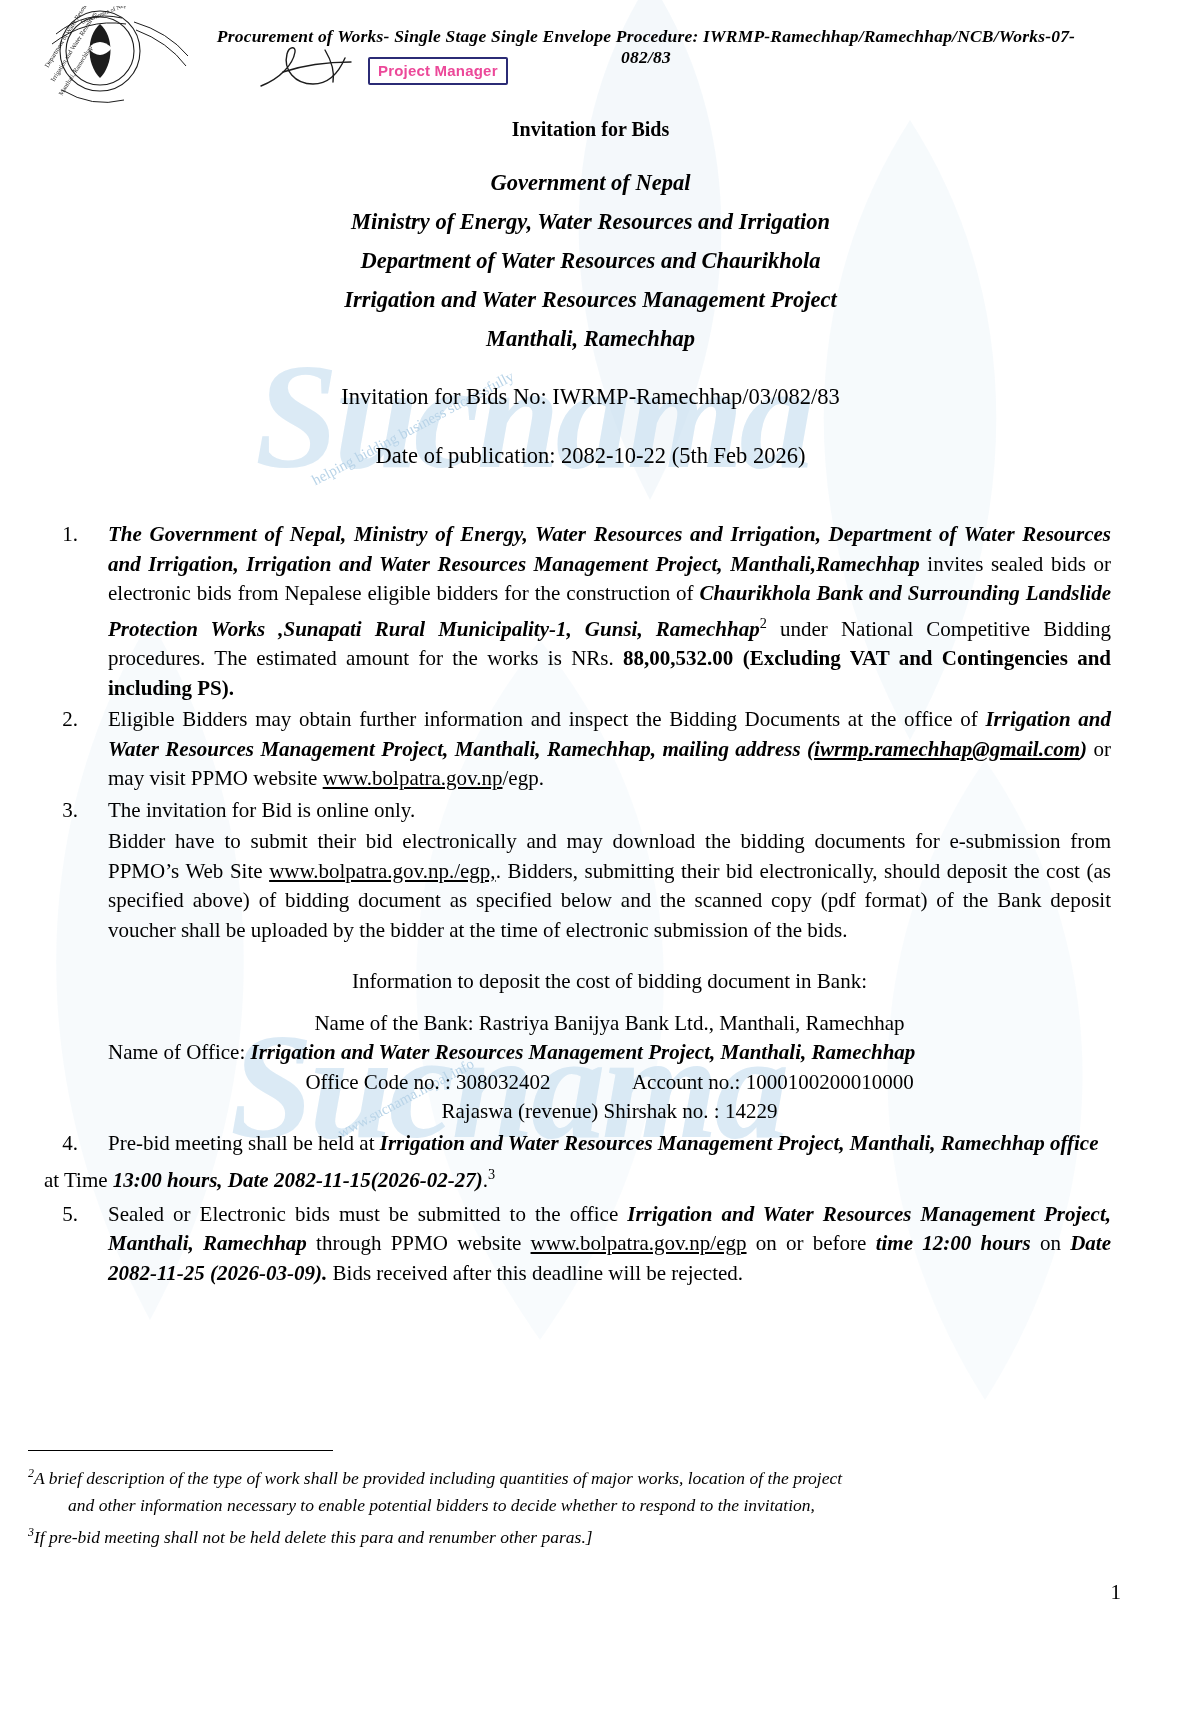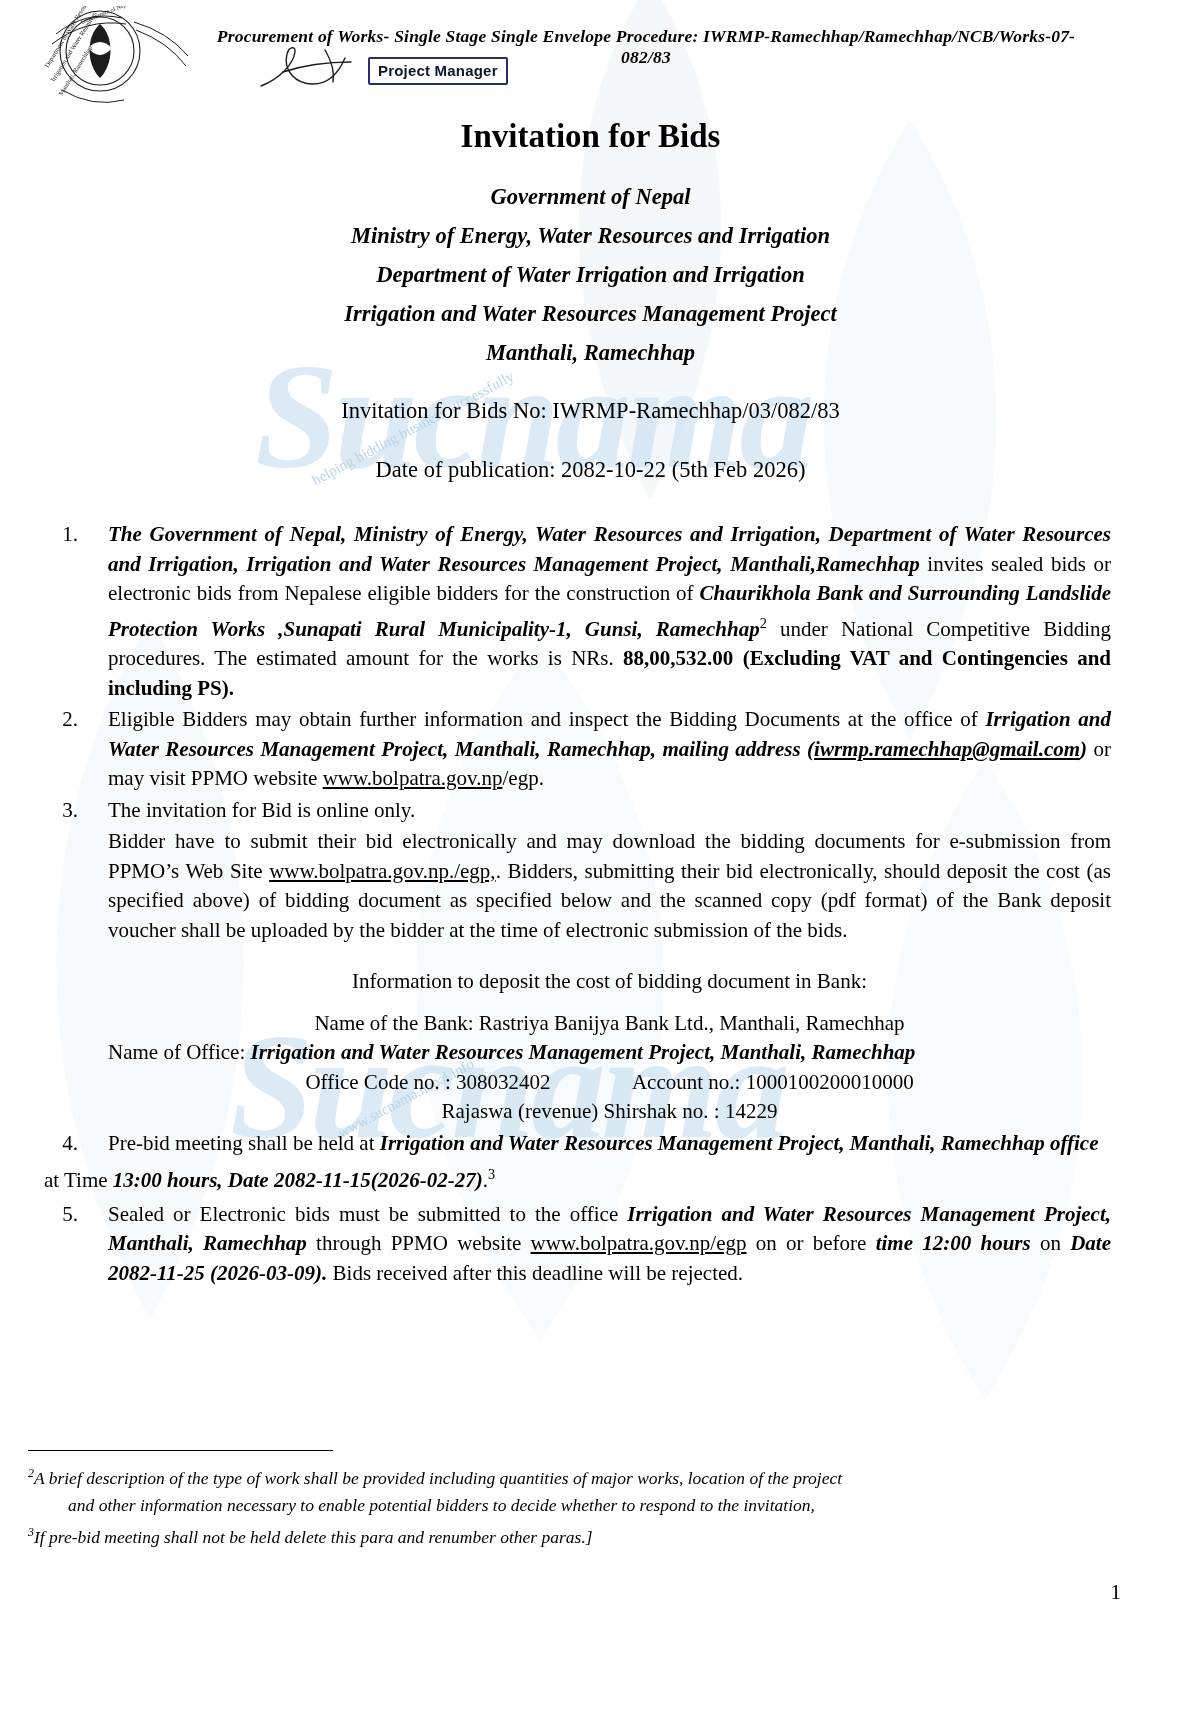--- a/index.html
+++ b/index.html
@@ -92,39 +92,39 @@
     left: 255px;
     top: 42px;
     width: 110px;
     height: 55px;
   }
   .stamp {
     position: absolute;
     left: 368px;
     top: 57px;
     border: 2px solid #2b2b75;
-    color: #0f172a;
+    color: #ec4899;
     font-family: "Liberation Sans", sans-serif;
     font-weight: bold;
     font-size: 15px;
     padding: 3px 8px 4px 8px;
     border-radius: 2px;
     letter-spacing: .2px;
   }
 
   
   .title-block {
     position: absolute;
     left: 0;
     top: 118px;
     width: 1181px;
     text-align: center;
   }
   .title-main {
-    font-size: 33px;
+    font-size: 20px;
     font-weight: bold;
     margin-bottom: 22px;
   }
   .org {
     font-size: 22.5px;
     font-weight: bold;
     font-style: italic;
     line-height: 39px;
   }
   .plain-line {
@@ -266,21 +266,21 @@
     </svg>
 
     <div class="stamp">Project Manager</div>
 
     <div class="topline">Procurement of Works- Single Stage Single Envelope Procedure: IWRMP-Ramechhap/Ramechhap/NCB/Works-07-082/83</div>
 
     <div class="title-block">
       <div class="title-main">Invitation for Bids</div>
       <div class="org">Government of Nepal</div>
       <div class="org">Ministry of Energy, Water Resources and Irrigation</div>
-      <div class="org">Department of Water Irrigation and Irrigation</div>
+      <div class="org">Department of Water Resources and Chaurikhola</div>
       <div class="org">Irrigation and Water Resources Management Project</div>
       <div class="org">Manthali, Ramechhap</div>
       <div class="plain-line">Invitation for Bids No: IWRMP-Ramechhap/03/082/83</div>
       <div class="plain-line">Date of publication: 2082-10-22 (5th Feb 2026)</div>
     </div>
 
     <div class="body">
 
       <div class="item">
         <div class="num">1.</div>

